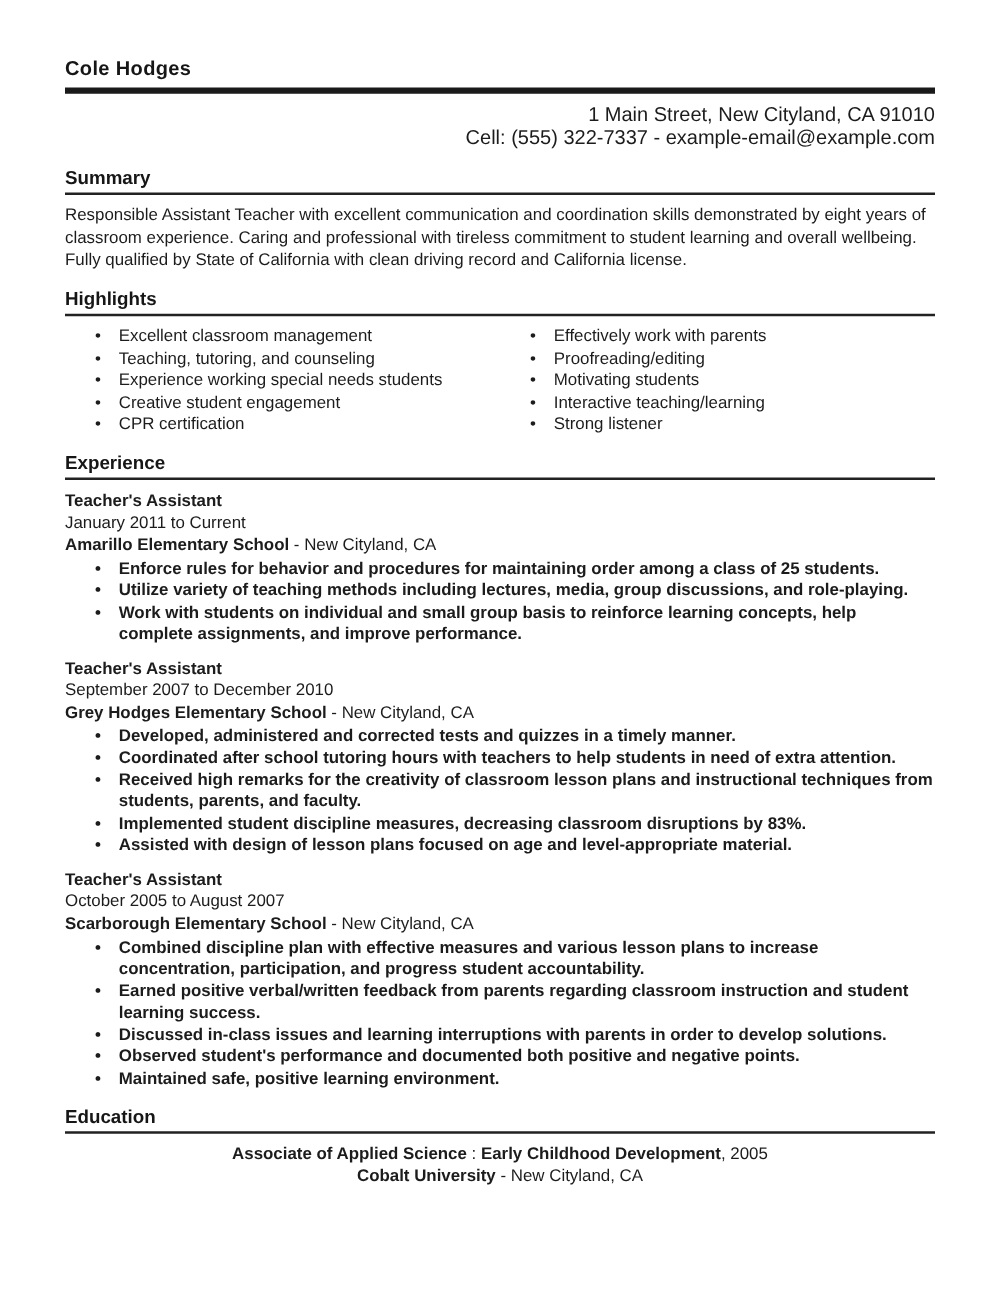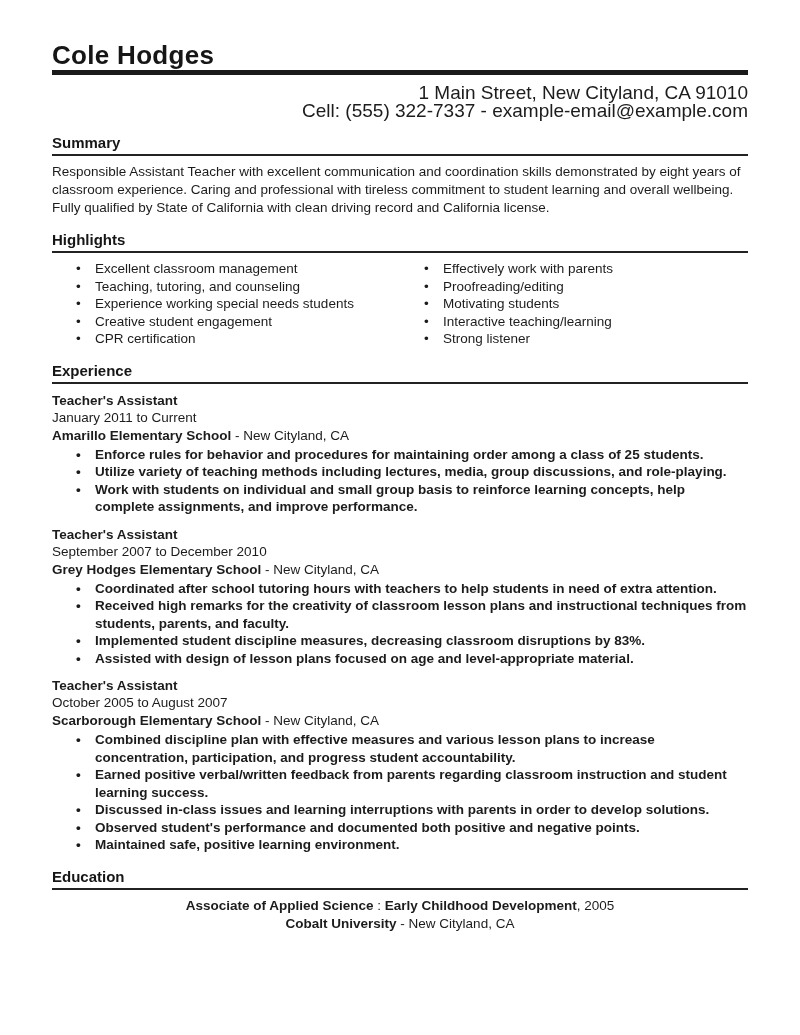--- a/index.html
+++ b/index.html
@@ -12,36 +12,36 @@
     font-family: "Liberation Sans", sans-serif;
     color: #1c1c1c;
     font-size: 13.5px;
     line-height: 18px;
     overflow: hidden;
   }
 
   
   h1.name {
     margin: 0;
-    font-size: 26px;
+    font-size: 16px;
     line-height: 23px;
     font-weight: bold;
     letter-spacing: 0.3px;
     color: #161616;
   }
   .name-rule {
     margin-top: 3px;
     height: 3px;
     border-top: 2px solid #1a1a1a;
     border-bottom: 3px solid #1a1a1a;
   }
   .contact {
     margin-top: 9px;
     text-align: right;
-    font-size: 19px;
+    font-size: 16px;
     line-height: 18px;
   }
 
   
   h2.sec {
     margin: 14px 0 0 0;
     font-size: 15px;
     line-height: 17px;
     font-weight: bold;
     color: #161616;
@@ -136,20 +136,21 @@
         <li class="bullet">Utilize variety of teaching methods including lectures, media, group discussions, and role-playing.</li>
         <li class="bullet">Work with students on individual and small group basis to reinforce learning concepts, help complete assignments, and improve performance.</li>
       </ul>
     </div>
 
     <div class="job">
       <div class="job-title">Teacher's Assistant</div>
       <div class="job-dates">September 2007 to December 2010</div>
       <div class="job-company"><span class="b">Grey Hodges Elementary School</span><span> - New Cityland, CA</span></div>
       <ul>
+        <li class="bullet">Developed, administered and corrected tests and quizzes in a timely manner.</li>
         <li class="bullet">Coordinated after school tutoring hours with teachers to help students in need of extra attention.</li>
         <li class="bullet">Received high remarks for the creativity of classroom lesson plans and instructional techniques from students, parents, and faculty.</li>
         <li class="bullet">Implemented student discipline measures, decreasing classroom disruptions by 83%.</li>
         <li class="bullet">Assisted with design of lesson plans focused on age and level-appropriate material.</li>
       </ul>
     </div>
 
     <div class="job">
       <div class="job-title">Teacher's Assistant</div>
       <div class="job-dates">October 2005 to August 2007</div>

